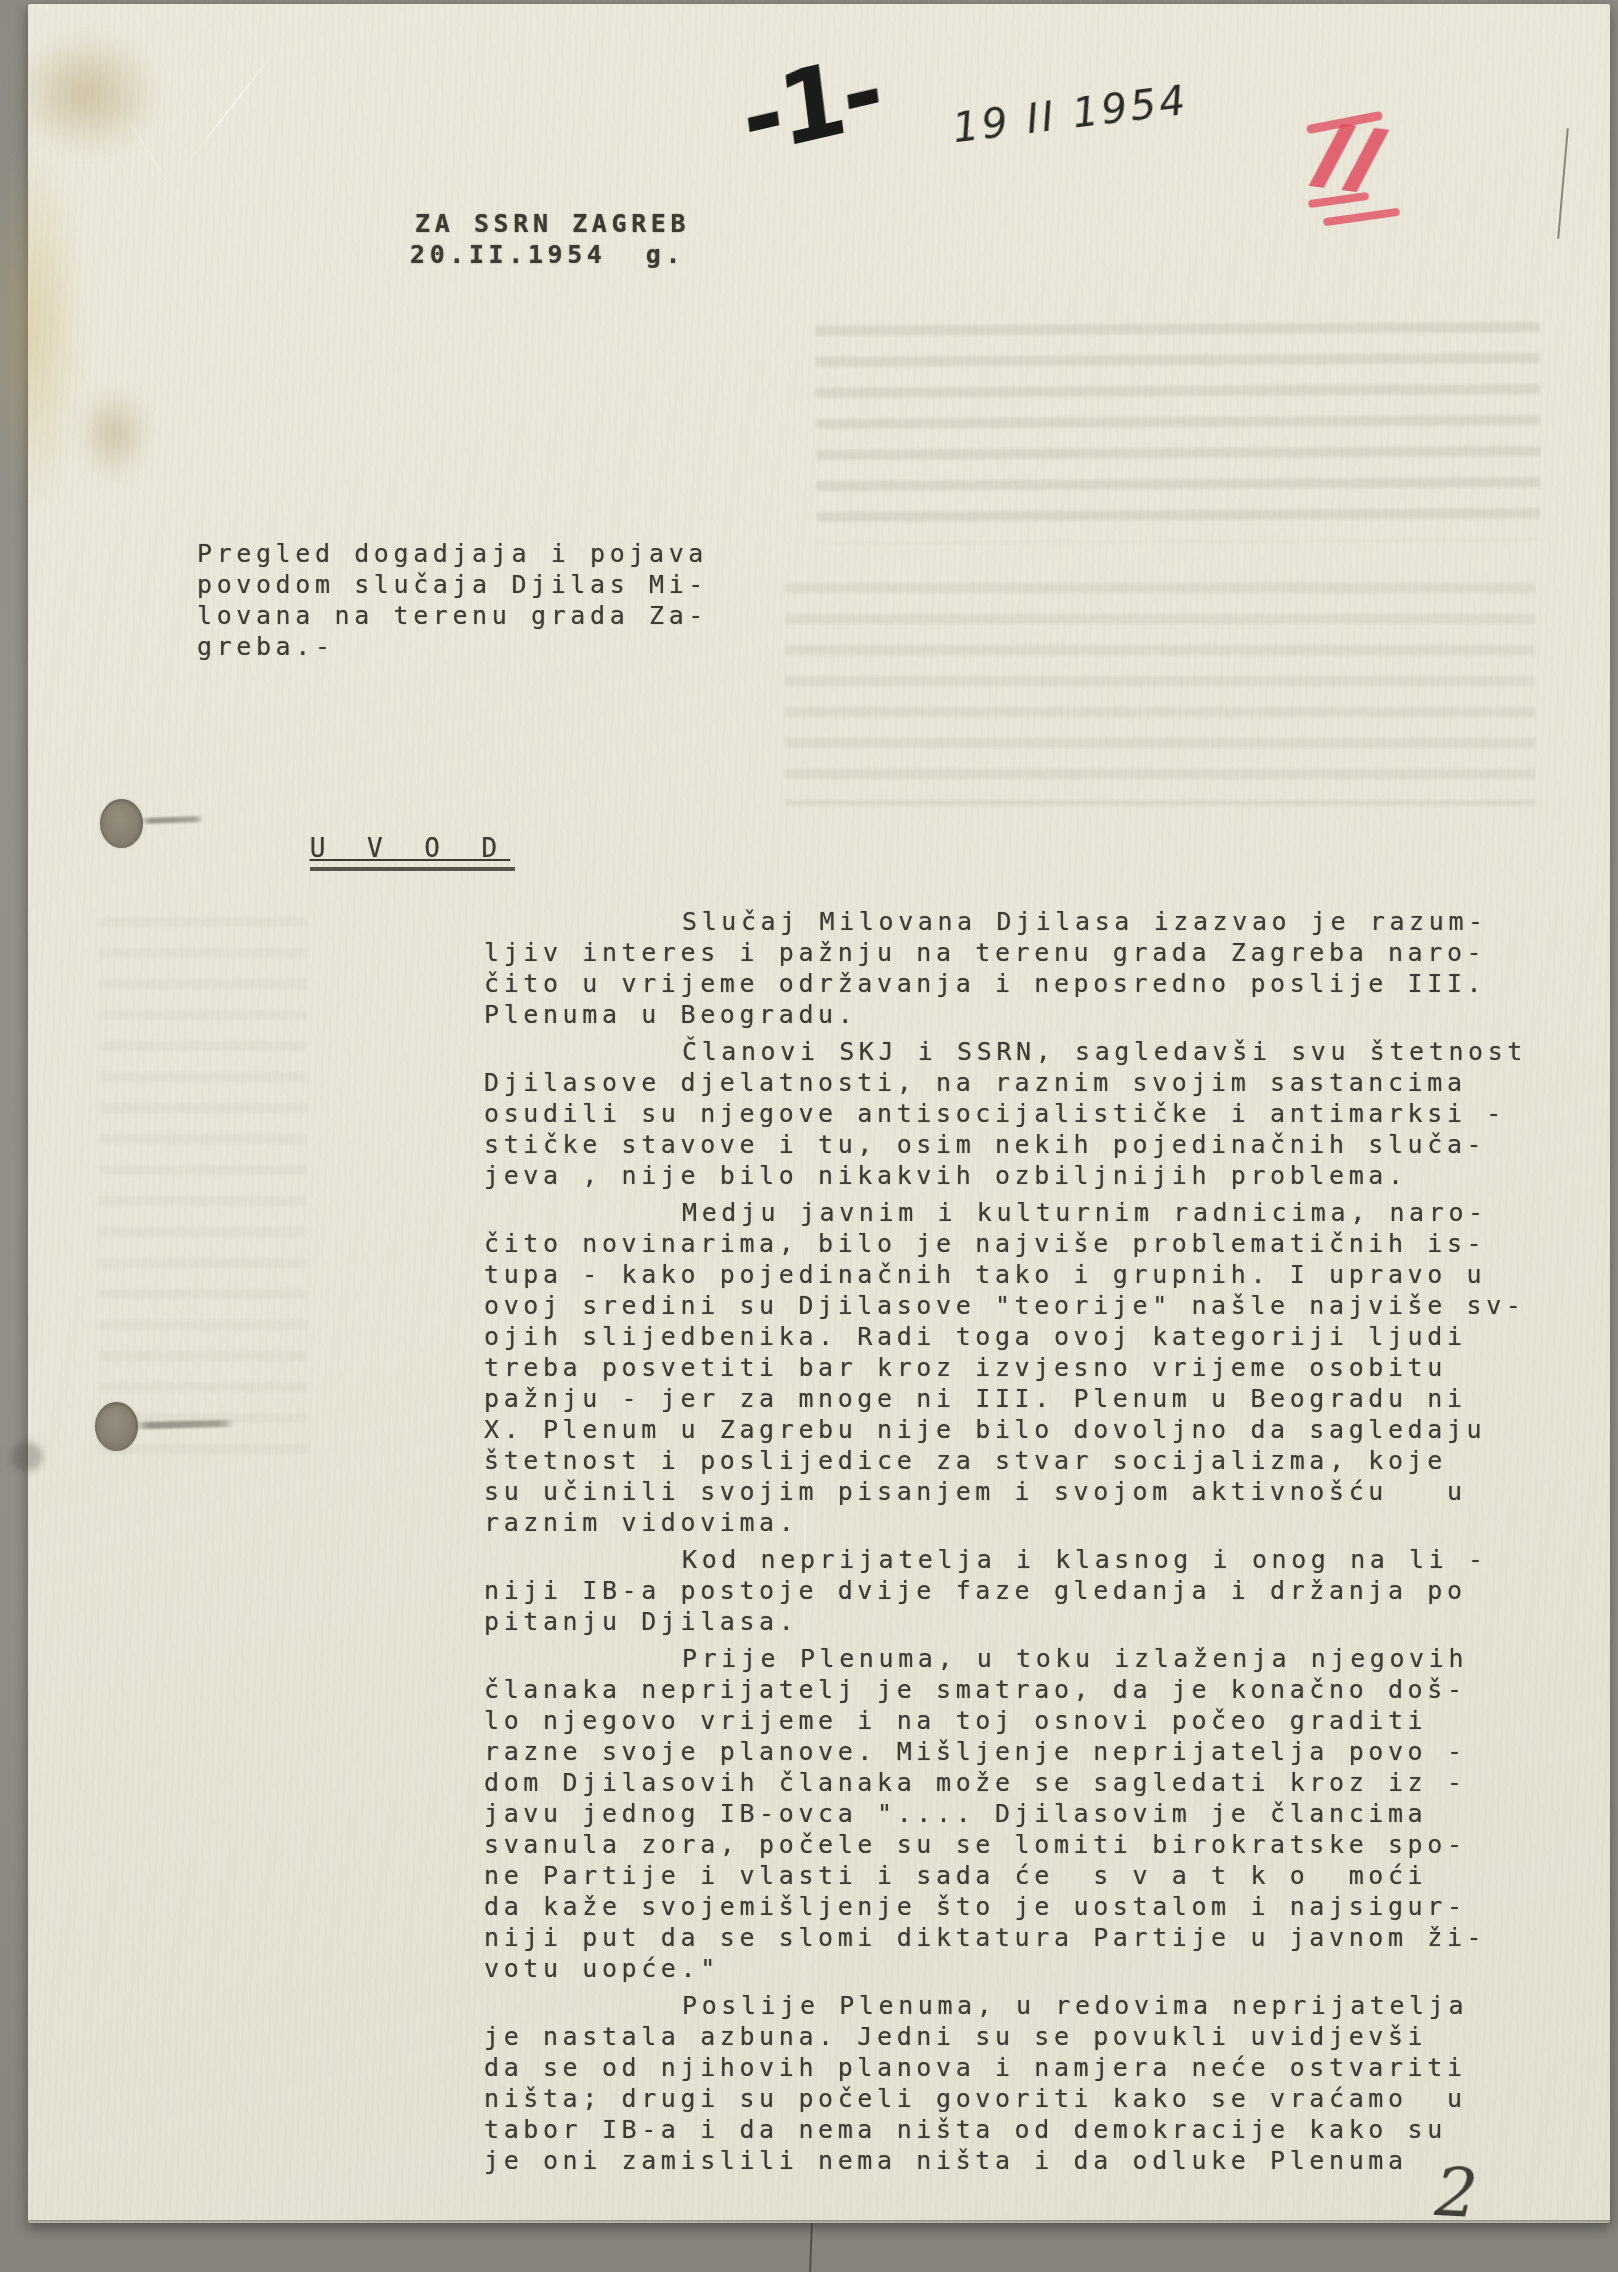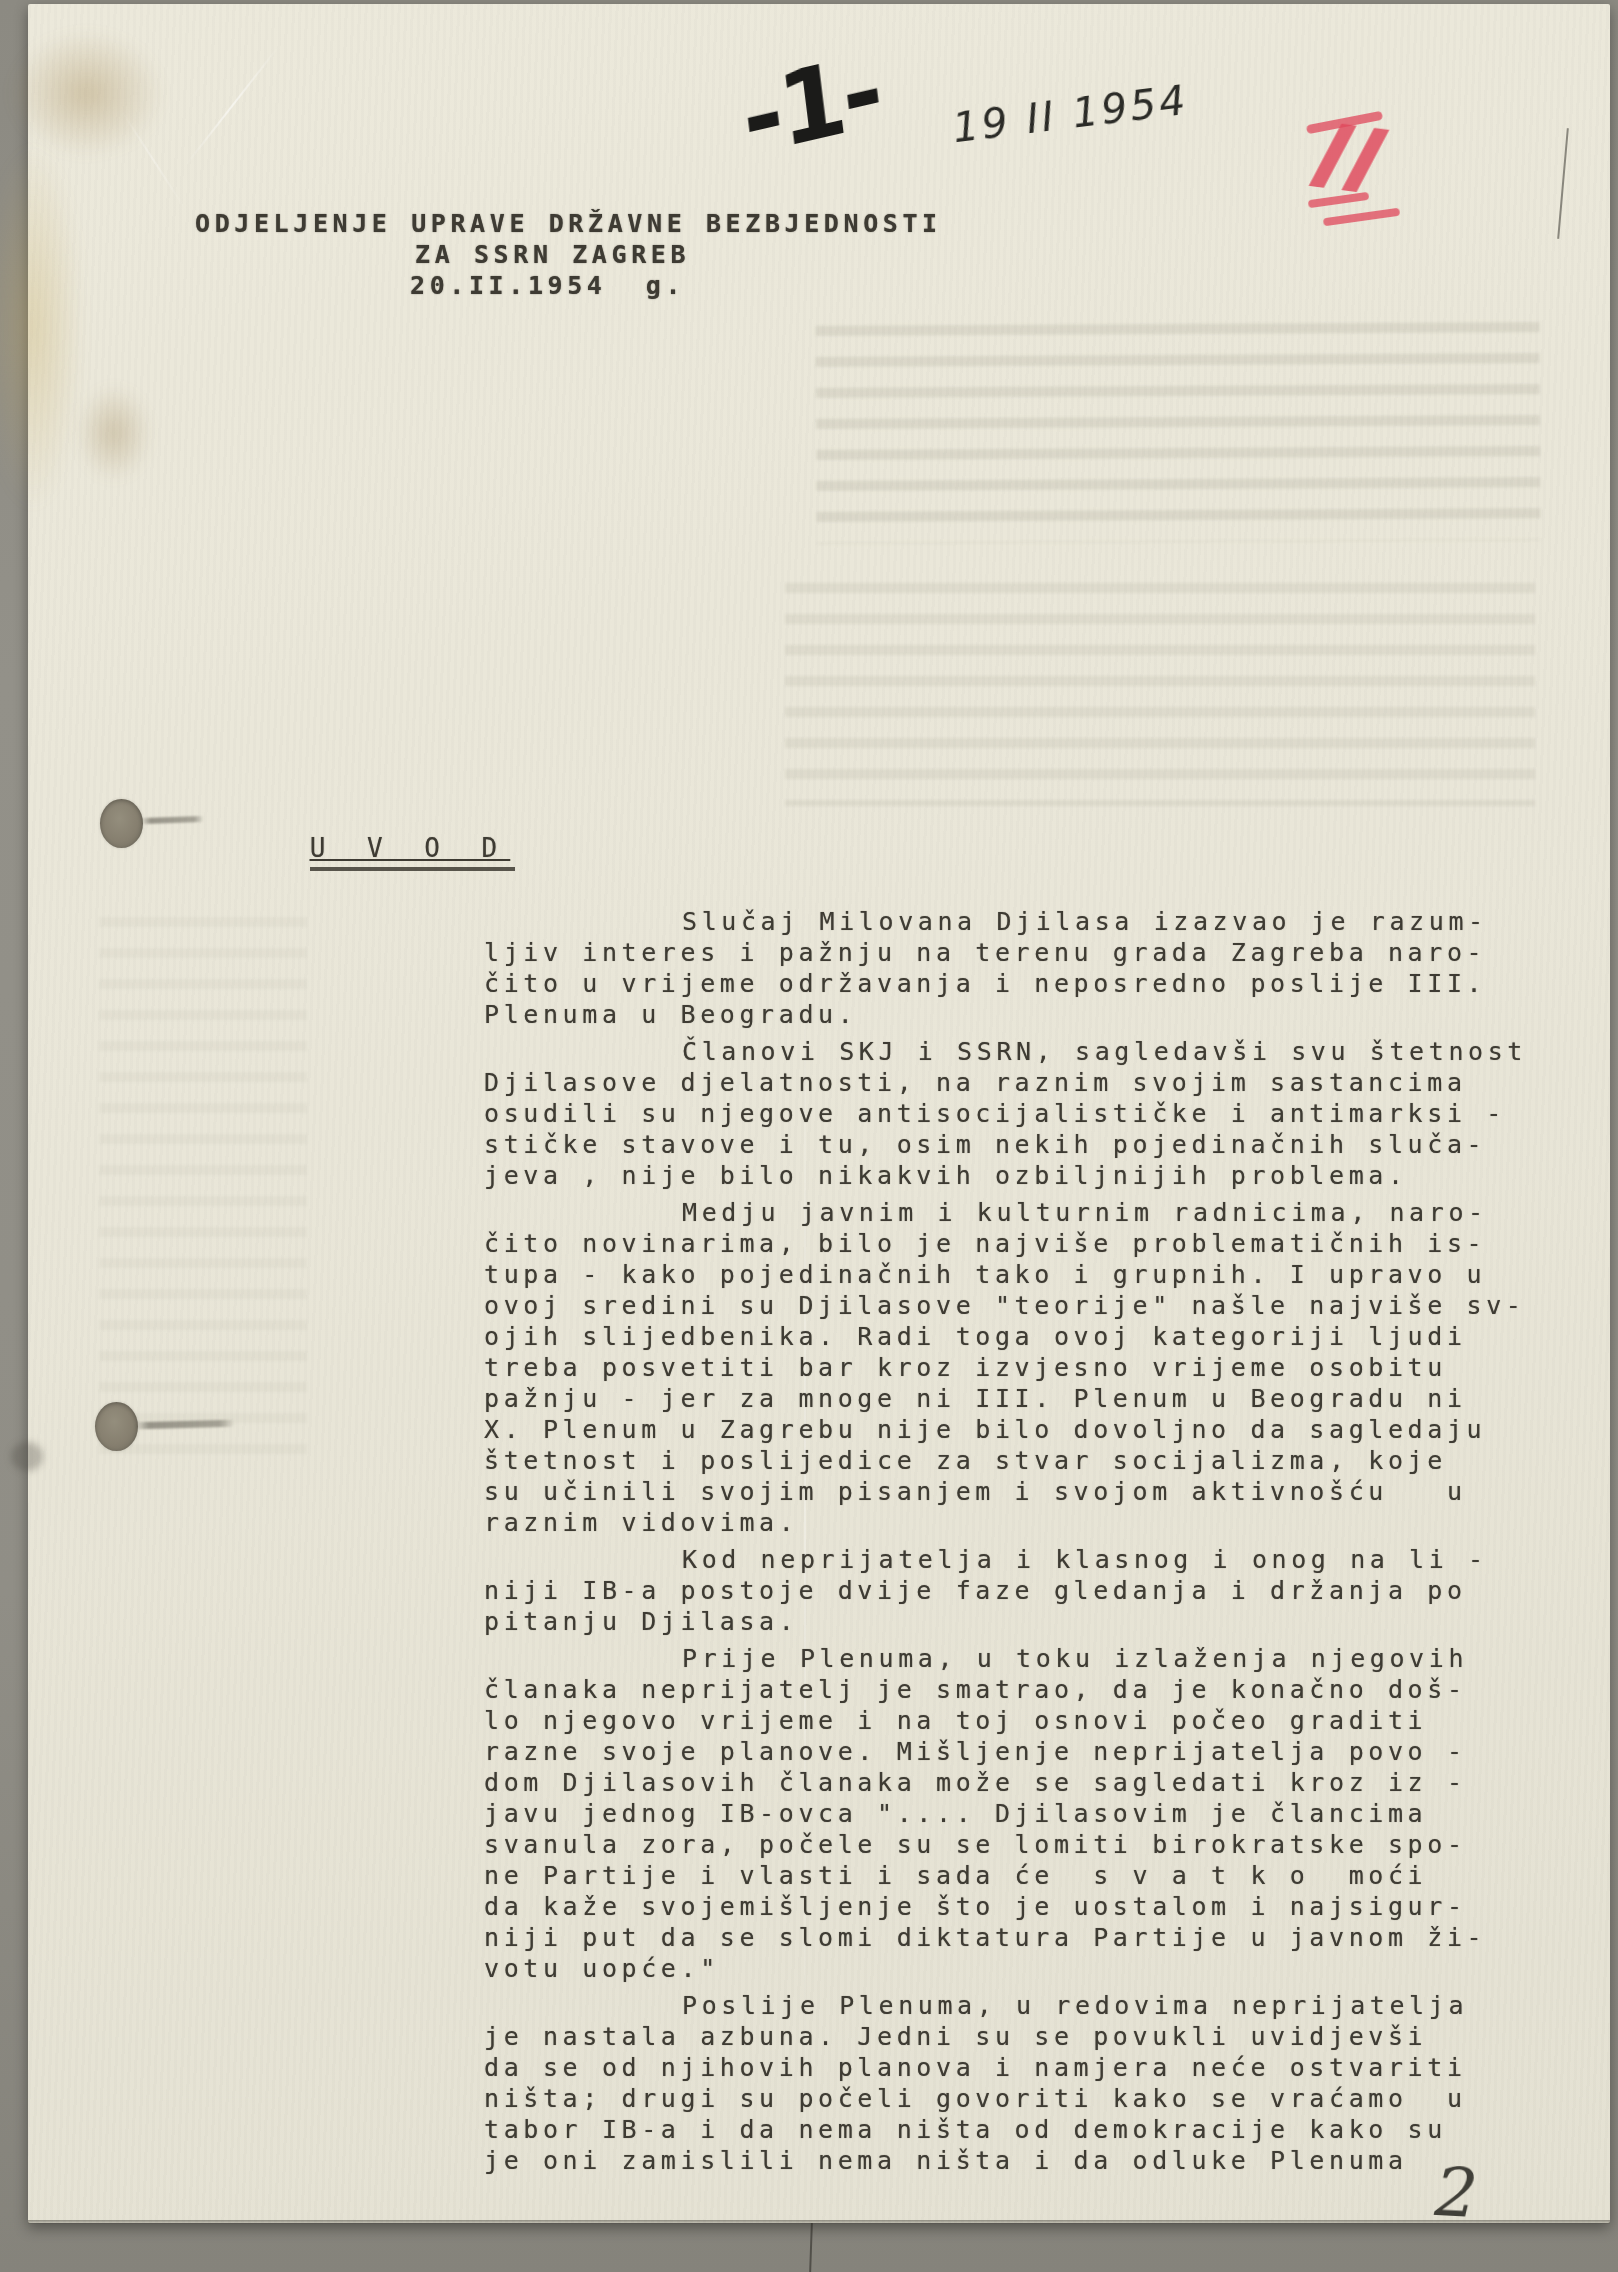--- a/index.html
+++ b/index.html
@@ -118,22 +118,23 @@
   <div class="pencil" id="pencil-line-middle"></div>
 
   <div class="hand" id="page-number-top">-1-</div>
   <div class="hand" id="handwritten-date">19 II 1954</div>
   <div class="hand" id="red-mark">II</div>
   <div class="red-bar" id="red-bar-top"></div>
   <div class="red-bar" id="red-bar-under1"></div>
   <div class="red-bar" id="red-bar-under2"></div>
   <div class="hand" id="page-number-bottom">2</div>
 
-  <div class="tw" id="stamp-header"><div class="tline l0">ODJELJENJE UPRAVE DRŽAVNE BEZBJEDNOSTI</div><div class="tline l1">ZA SSRN ZAGREB</div><div class="tline l2">20.II.1954  g.</div></div>
+  <div class="tw" id="stamp-header"><div class="tline l1">ZA SSRN ZAGREB</div><div class="tline l2">20.II.1954  g.</div></div>
 
+  <div class="tw" id="subject-block"><div class="tline l0">Pregled dogadjaja i pojava</div><div class="tline l1">povodom slučaja Djilas Mi-</div><div class="tline l2">lovana na terenu grada Za-</div><div class="tline l3">greba.-</div></div>
 
   <div class="tw" id="section-heading">
     <span class="u">U V O D</span>
   </div>
 
   <div class="tw" id="body-column"><div class="paragraph"><div class="tline first">Slučaj Milovana Djilasa izazvao je razum-</div><div class="tline">ljiv interes i pažnju na terenu grada Zagreba naro-</div><div class="tline">čito u vrijeme održavanja i neposredno poslije III.</div><div class="tline">Plenuma u Beogradu.</div></div><div class="paragraph"><div class="tline first">Članovi SKJ i SSRN, sagledavši svu štetnost</div><div class="tline">Djilasove djelatnosti, na raznim svojim sastancima</div><div class="tline">osudili su njegove antisocijalističke i antimarksi -</div><div class="tline">stičke stavove i tu, osim nekih pojedinačnih sluča-</div><div class="tline">jeva , nije bilo nikakvih ozbiljnijih problema.</div></div><div class="paragraph"><div class="tline first">Medju javnim i kulturnim radnicima, naro-</div><div class="tline">čito novinarima, bilo je najviše problematičnih is-</div><div class="tline">tupa - kako pojedinačnih tako i grupnih. I upravo u</div><div class="tline">ovoj sredini su Djilasove "teorije" našle najviše sv-</div><div class="tline">ojih slijedbenika. Radi toga ovoj kategoriji ljudi</div><div class="tline">treba posvetiti bar kroz izvjesno vrijeme osobitu</div><div class="tline">pažnju - jer za mnoge ni III. Plenum u Beogradu ni</div><div class="tline">X. Plenum u Zagrebu nije bilo dovoljno da sagledaju</div><div class="tline">štetnost i poslijedice za stvar socijalizma, koje</div><div class="tline">su učinili svojim pisanjem i svojom aktivnošću   u</div><div class="tline">raznim vidovima.</div></div><div class="paragraph"><div class="tline first">Kod neprijatelja i klasnog i onog na li -</div><div class="tline">niji IB-a postoje dvije faze gledanja i držanja po</div><div class="tline">pitanju Djilasa.</div></div><div class="paragraph"><div class="tline first">Prije Plenuma, u toku izlaženja njegovih</div><div class="tline">članaka neprijatelj je smatrao, da je konačno doš-</div><div class="tline">lo njegovo vrijeme i na toj osnovi počeo graditi</div><div class="tline">razne svoje planove. Mišljenje neprijatelja povo -</div><div class="tline">dom Djilasovih članaka može se sagledati kroz iz -</div><div class="tline">javu jednog IB-ovca ".... Djilasovim je člancima</div><div class="tline">svanula zora, počele su se lomiti birokratske spo-</div><div class="tline">ne Partije i vlasti i sada će  s v a t k o  moći</div><div class="tline">da kaže svojemišljenje što je uostalom i najsigur-</div><div class="tline">niji put da se slomi diktatura Partije u javnom ži-</div><div class="tline">votu uopće."</div></div><div class="paragraph"><div class="tline first">Poslije Plenuma, u redovima neprijatelja</div><div class="tline">je nastala azbuna. Jedni su se povukli uvidjevši</div><div class="tline">da se od njihovih planova i namjera neće ostvariti</div><div class="tline">ništa; drugi su počeli govoriti kako se vraćamo  u</div><div class="tline">tabor IB-a i da nema ništa od demokracije kako su</div><div class="tline">je oni zamislili nema ništa i da odluke Plenuma</div></div></div>
 
   <div id="paper-bottom-edge"></div>
 </div>
 

